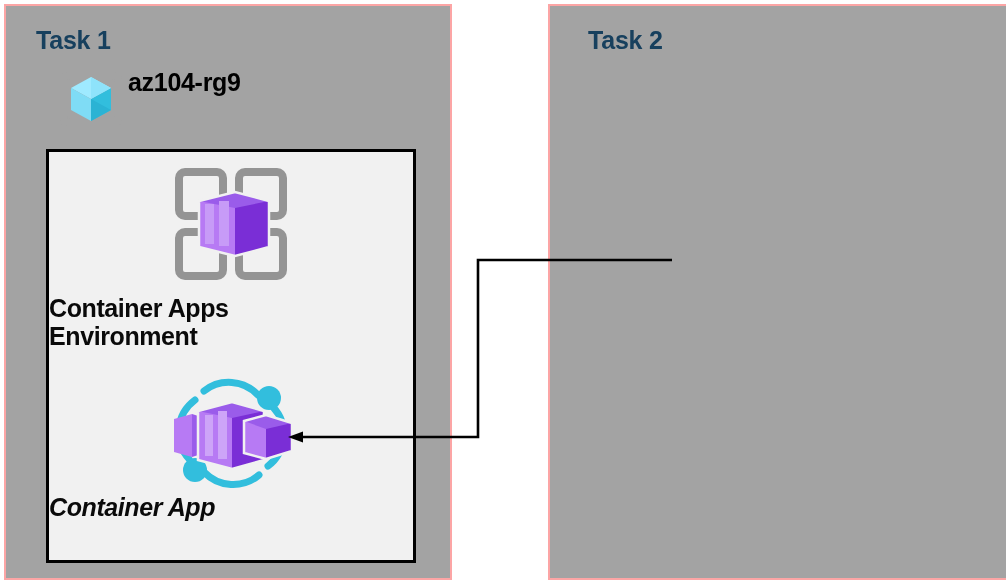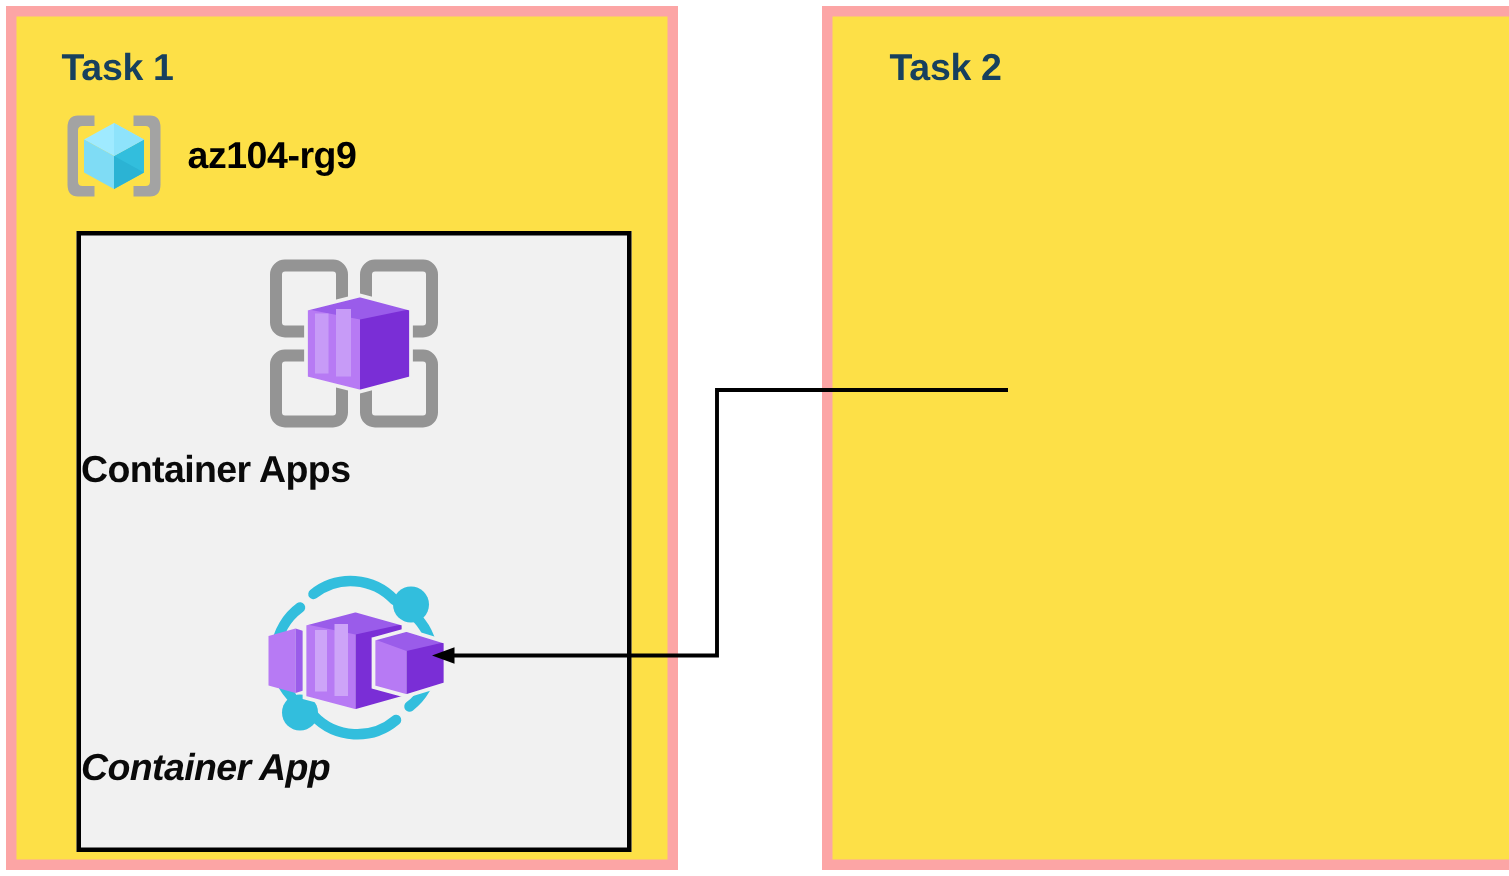--- a/index.html
+++ b/index.html
@@ -18,46 +18,46 @@
   .stage {
     position: absolute;
     left: 0; top: 0;
     width: 1006px;
     height: 584px;
   }
 
   
   .task-panel {
     position: absolute;
-    background: #fde047;
-    border: 7px solid #fca5a5;
+    background: #a3a3a3;
+    border: 2px solid #fca5a5;
     box-sizing: border-box;
   }
   #task1-panel { left: 4px;   top: 4px; width: 448px; height: 576px; }
   #task2-panel { left: 548px; top: 4px; width: 540px; height: 576px; }
 
   .task-title {
     position: absolute;
     font-size: 25px;
     font-weight: bold;
     color: #17405e;
     letter-spacing: -0.2px;
     white-space: nowrap;
   }
   #task1-title { left: 30px;  top: 20px; }
   #task2-title { left: 38px;  top: 20px; }
 
   
   #rg-row {
     position: absolute;
-    left: 28px;
+    left: 48px;
     top: 62px;
     display: flex;
-    align-items: center;
-    gap: 12px;
+    align-items: flex-start;
+    gap: 0;
   }
   #rg-label {
     font-size: 25px;
     font-weight: bold;
     color: #000000;
     white-space: nowrap;
     letter-spacing: -0.3px;
   }
 
   
@@ -150,20 +150,21 @@
 
               <rect x="40" y="46" width="9" height="40" fill="#c79bf7"></rect>
               <rect x="54" y="43" width="10" height="45" fill="#c79bf7"></rect>
 
               <path d="M34 43 L70 34 L104 43 L104 89 L70 98 L34 89 Z" fill="none" stroke="#f1f1f1" stroke-width="2.5"></path>
             </g>
           </svg>
         </div>
         <div class="res-label">
           <div>Container Apps</div>
+          <div>Environment</div>
         </div>
       </div>
 
       <div id="capp-item" class="res-item">
         <div class="icon-wrap">
           <svg width="150" height="112" viewBox="0 0 150 112" aria-hidden="true">
 
             <g stroke="#32bedd" stroke-width="7" fill="none" stroke-linecap="round">
               <path d="M33 82 A40 40 0 0 1 39 23"></path>
               <path d="M48 14 A40 40 0 0 1 102 18"></path>

